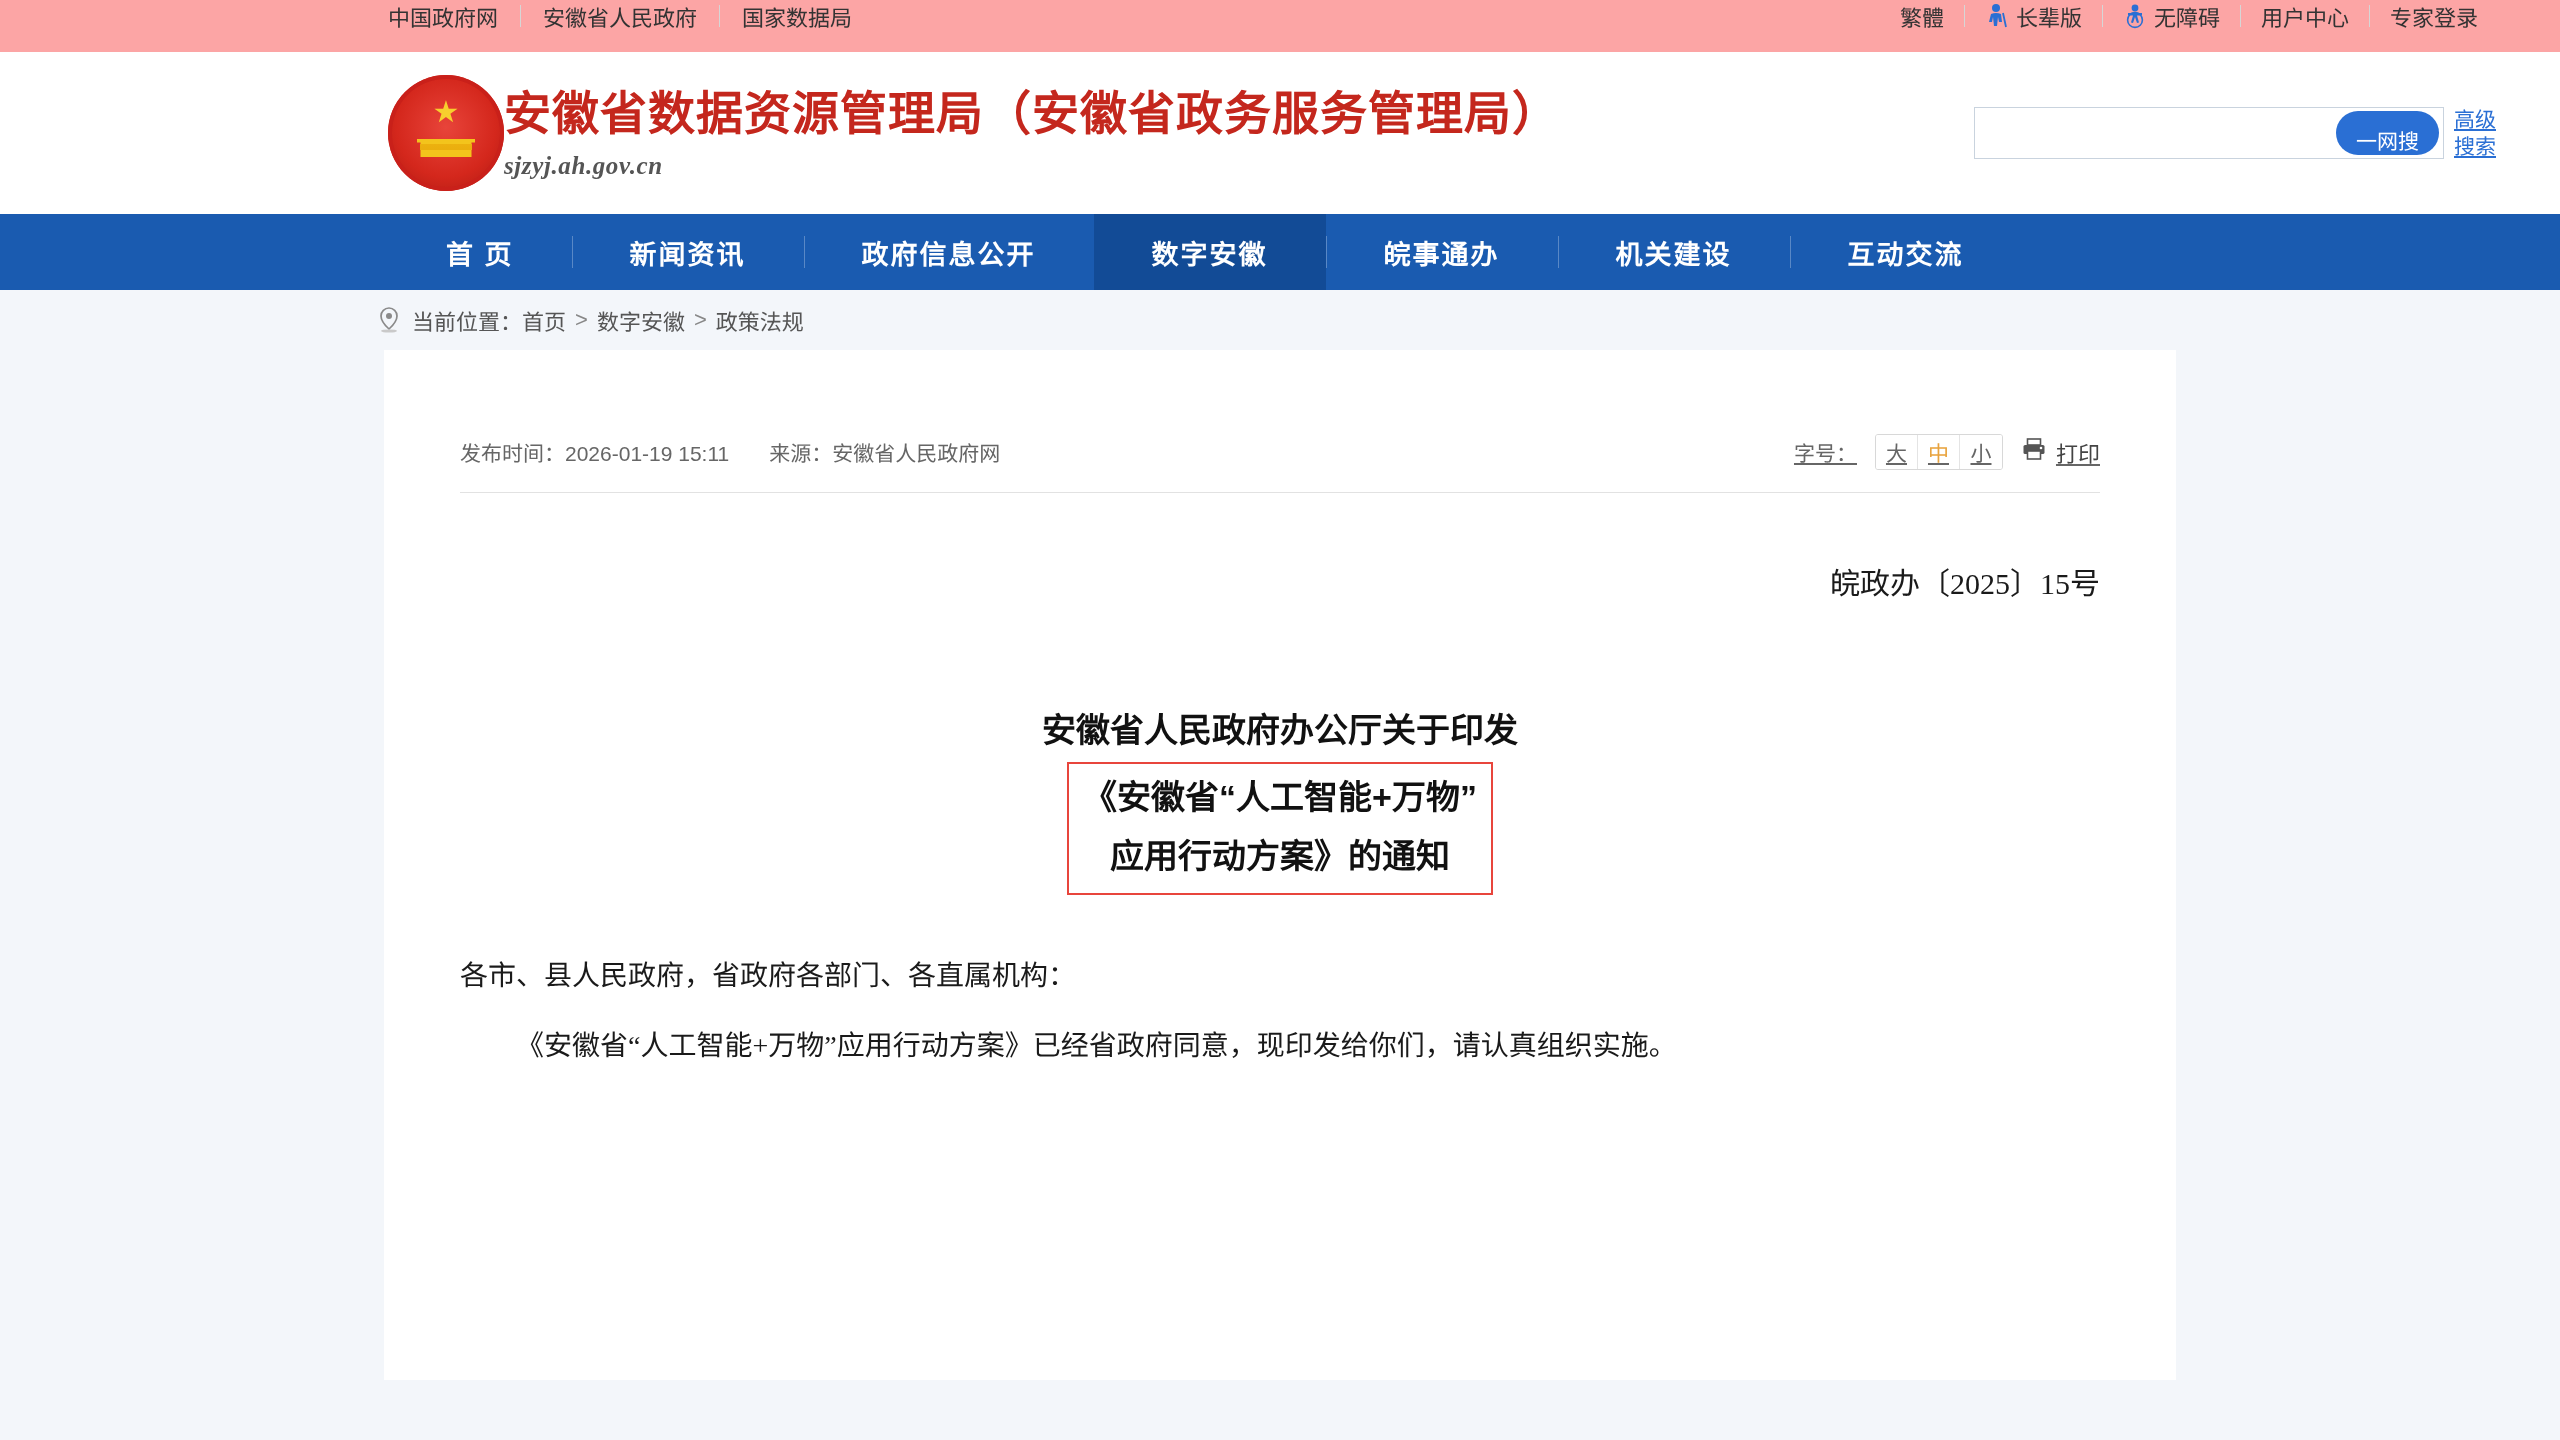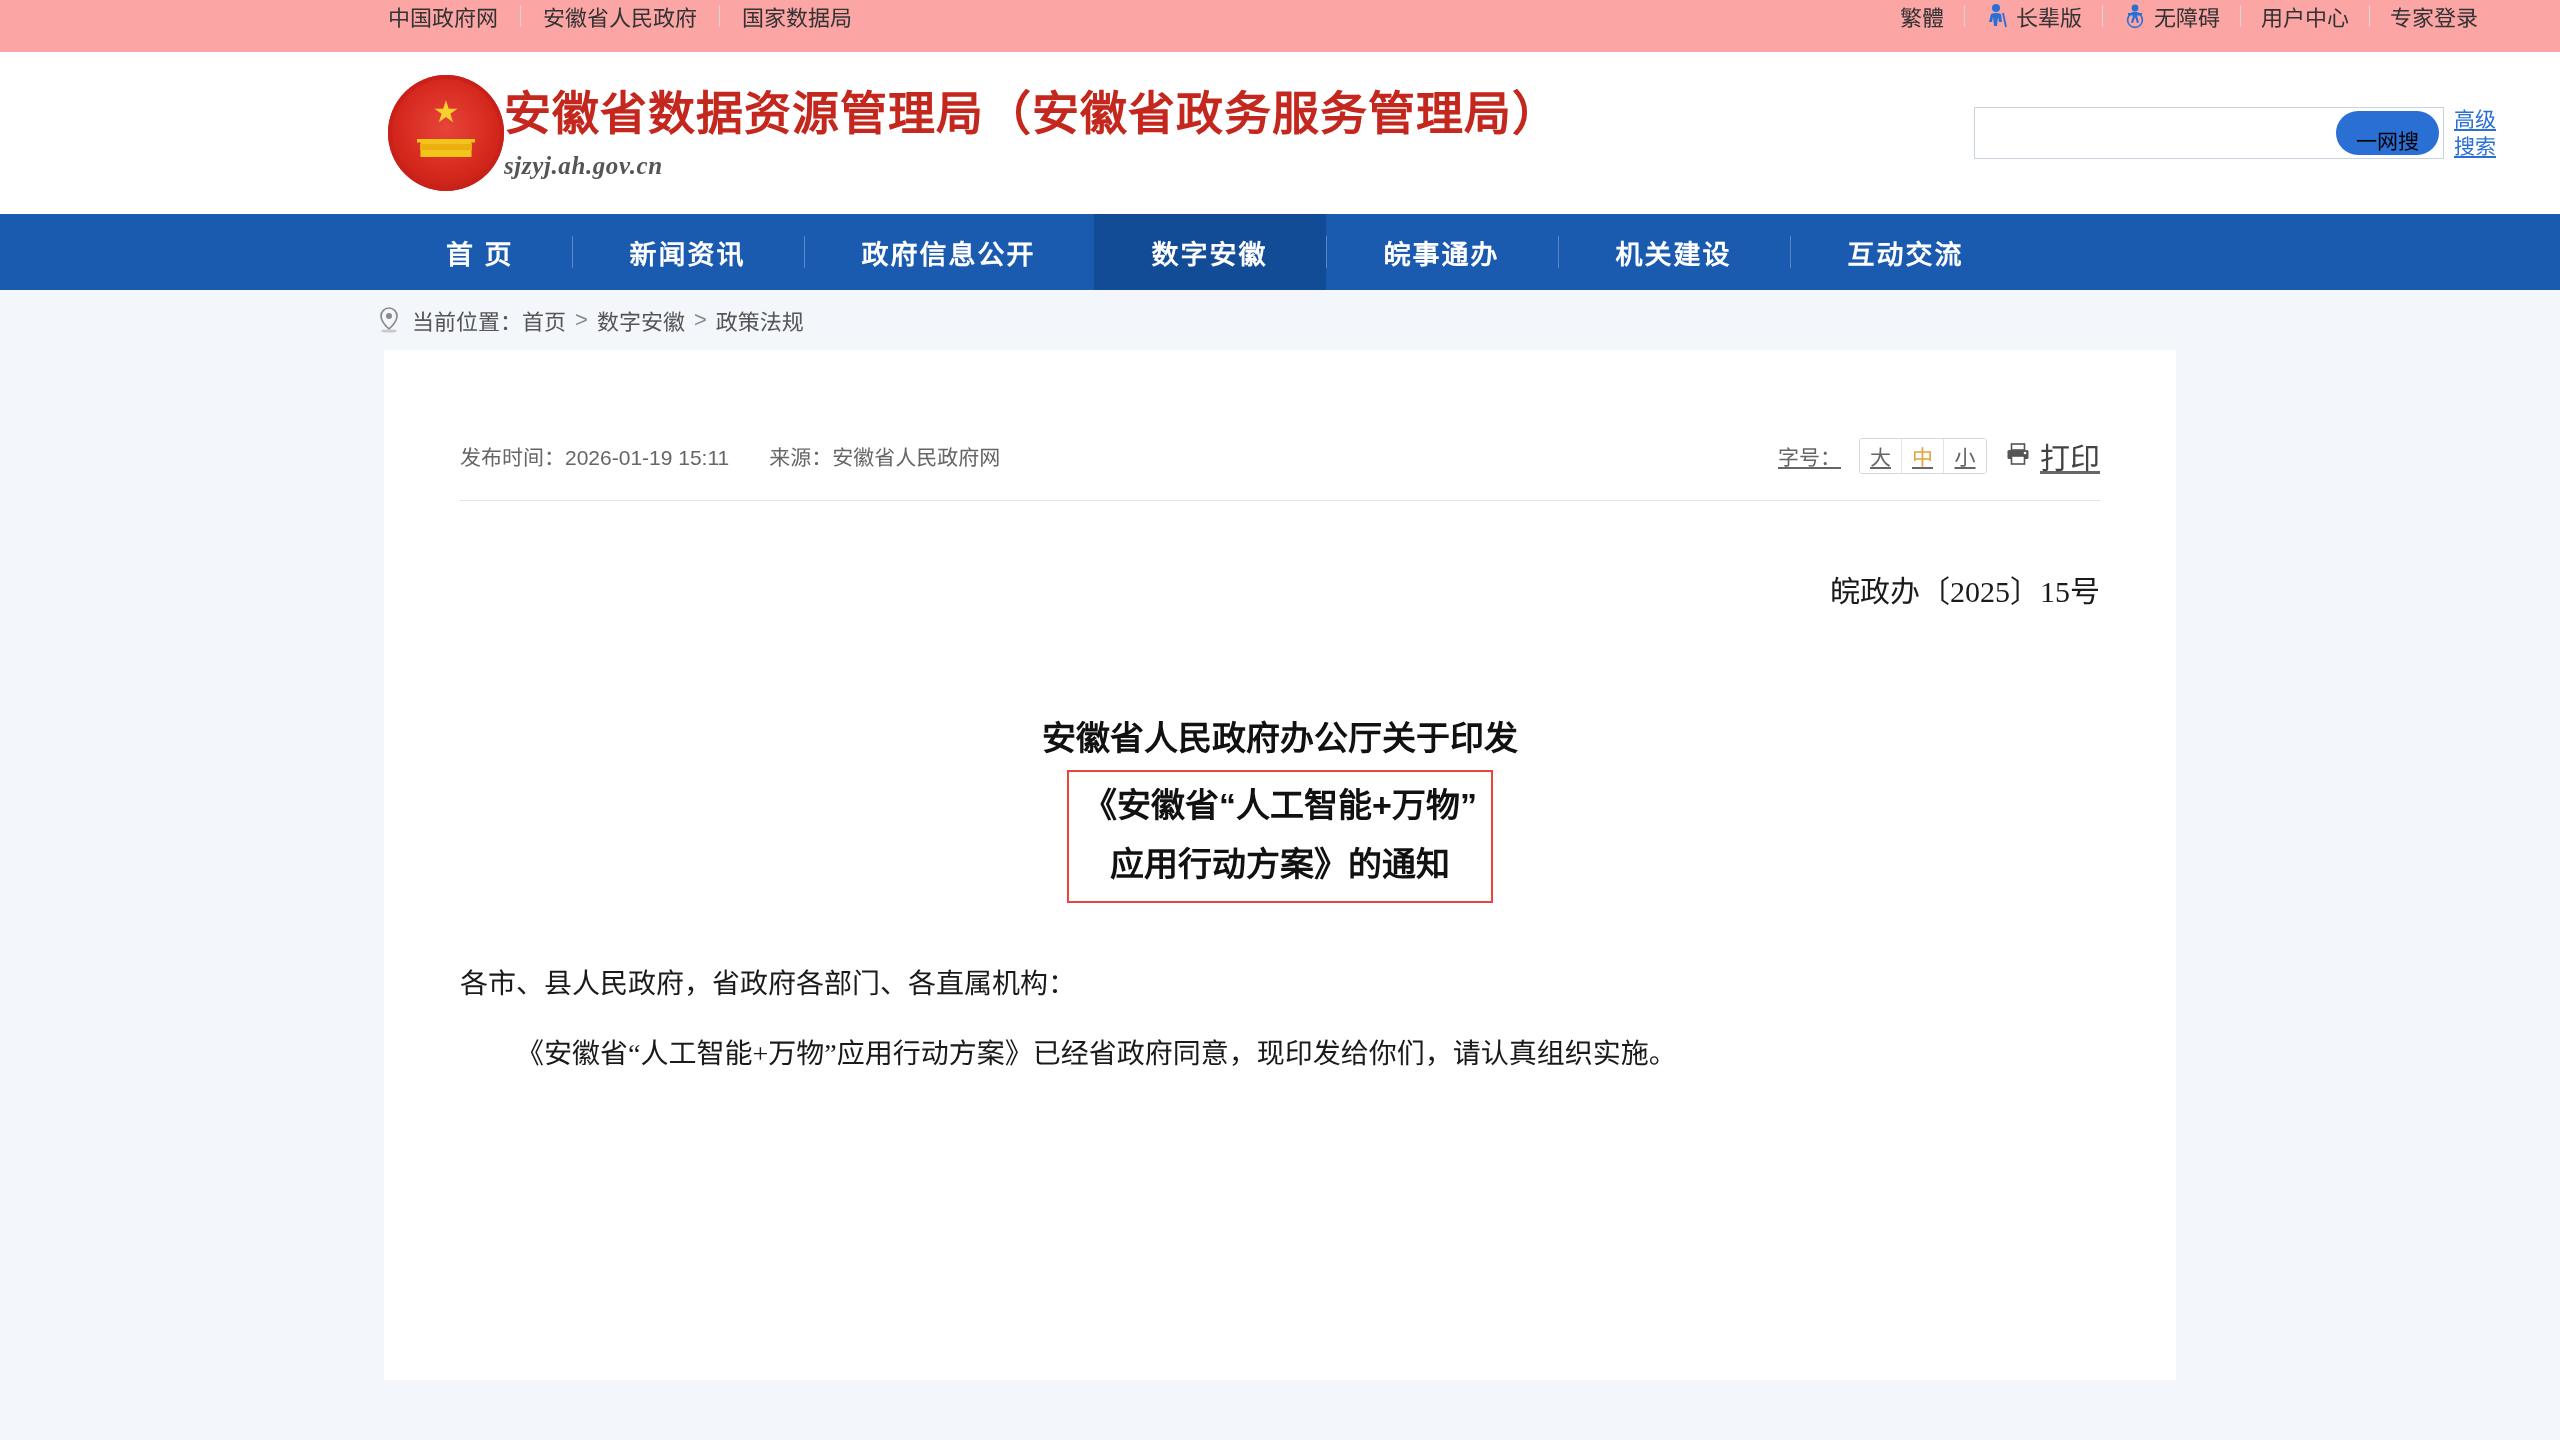--- a/index.html
+++ b/index.html
@@ -144,21 +144,21 @@
     background: transparent;
     font-family: "Liberation Sans", sans-serif;
   }
   .search-btn {
     position: absolute;
     right: 4px; top: 50%;
     transform: translateY(-50%);
     height: 44px;
     padding: 14px 20px;
     background: #2a6fd4;
-    color: #000000;
+    color: #ffffff;
     border: 0;
     border-radius: 22px;
     font-size: 21px;
     cursor: pointer;
     white-space: nowrap;
     font-family: "Liberation Sans", sans-serif;
   }
   .adv-search {
     font-size: 21px;
     line-height: 1.3;
@@ -277,21 +277,21 @@
     font-size: 21px;
     color: #666;
     cursor: pointer;
     border-right: 1px solid #e4e4e4;
     background: #fff;
   }
   .fontsize-group span:last-child { border-right: 0; }
   .fontsize-group span.cur { color: #e8a33d; }
   .print-link {
     display: flex; align-items: center; gap: 9px;
-    color: #444; cursor: pointer; font-size: 30px;
+    color: #444; cursor: pointer; font-size: 22px;
     white-space: nowrap;
   }
 
   
   .doc-no {
     text-align: right;
     font-size: 30px;
     color: #1a1a1a;
     margin-top: 66px;
     font-family: "Liberation Serif", "DejaVu Serif", serif;

